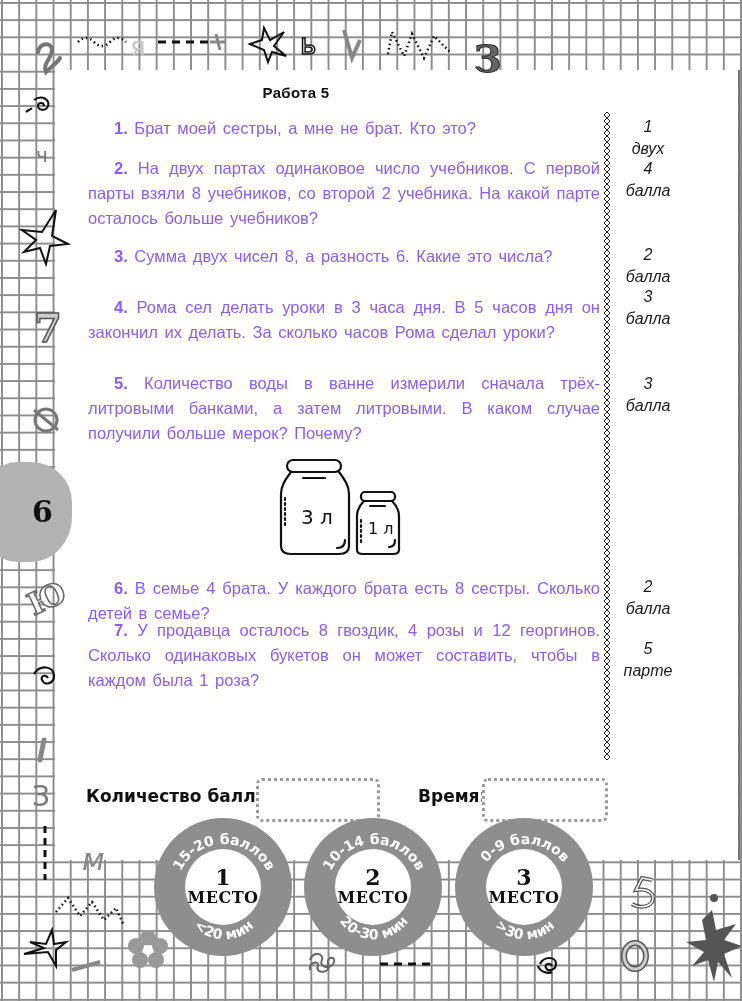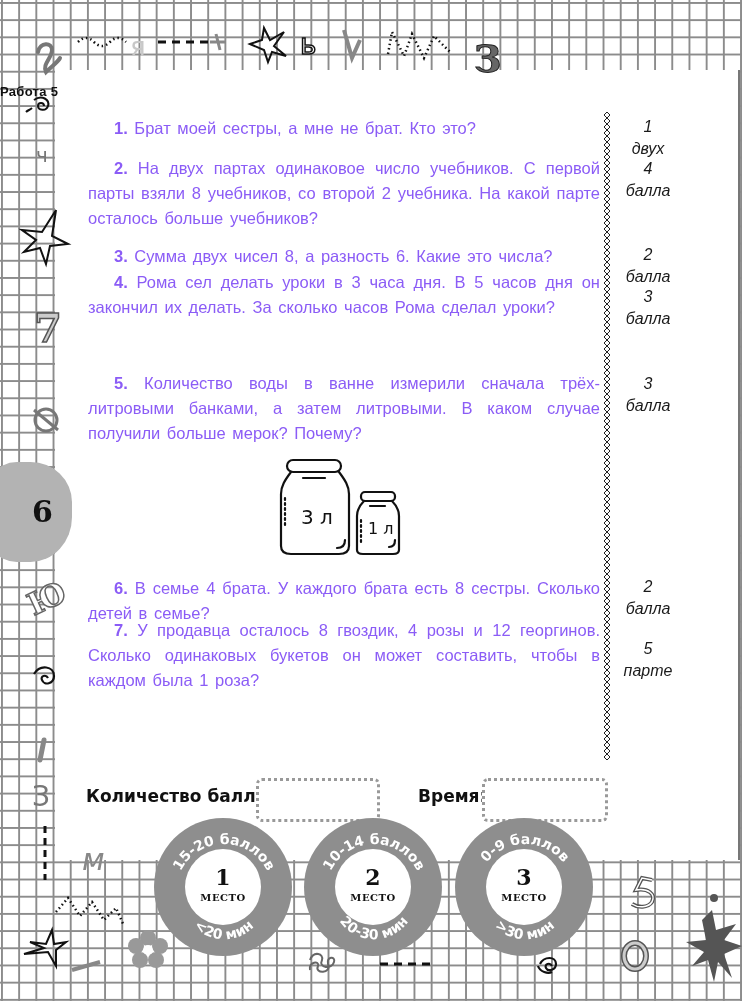--- a/index.html
+++ b/index.html
@@ -12,22 +12,22 @@
     background-size:17.2px 17.2px;
     background-position:1px 2px;
     font-family:"Liberation Sans", sans-serif;
   }
   .panel {
     position:absolute; left:55px; top:70px; width:683px; height:790px;
     background:#fff; border-right:2px solid #777;
   }
   .mask { position:absolute; background:#fff; }
   .title {
-    position:absolute; left:0; width:100%; top:84px; 
-    font-weight:bold; font-size:13px; letter-spacing:0.3px; color:#111;
+    position:absolute; left:0; width:100%; top:84px; text-align:center;
+    font-weight:bold; font-size:15px; letter-spacing:0.3px; color:#111;
     padding-right:150px; box-sizing:border-box;
   }
   .q {
     position:absolute; left:88px; width:512px; font-size:16.5px; line-height:25px;
     color:#8b5cf6; text-align:justify; text-indent:26px; word-spacing:2px;
   }
   .q .num { font-weight:bold; }
   .pts {
     position:absolute; left:612px; width:72px; text-align:center;
     font-style:italic; font-size:16px; line-height:22px; color:#1a1a1a;
@@ -44,21 +44,21 @@
   }
   .medal {
     position:absolute; width:138px; height:138px; border-radius:50%; background:#8e8e8e;
   }
   .medal .inner {
     position:absolute; left:31px; top:31px; width:76px; height:76px; border-radius:50%; background:#fff;
     display:flex; flex-direction:column; align-items:center; justify-content:center;
     font-family:"DejaVu Serif", serif; font-weight:bold; color:#111;
   }
   .medal .place-num { font-size:22px; line-height:22px; }
-  .medal .place-word { font-size:10px; line-height:20px; letter-spacing:0.5px; }
+  .medal .place-word { font-size:16px; line-height:20px; letter-spacing:0.5px; }
   .medal svg { position:absolute; left:0; top:0; }
   .medal text { font-family:"DejaVu Sans", sans-serif; font-size:14px; fill:#fff; font-weight:bold; }
   .tab6 {
     position:absolute; left:-20px; top:462px; width:92px; height:100px; background:#b3b3b3;
     border-radius:40% 45% 45% 40% / 45% 40% 45% 45%;
   }
   .tab6 span { position:absolute; left:52px; top:32px; font-size:30px; font-weight:bold; font-family:"DejaVu Serif", serif; color:#111; }
   .deco { position:absolute; }
   .jars { position:absolute; left:275px; top:458px; }
 </style>
@@ -97,21 +97,21 @@
 
 <div class="q" style="top:244px;">
   <span class="num">3.</span>
   <span>Сумма двух чисел 8, а разность 6. Какие это числа?</span>
 </div>
 <div class="pts" style="top:244px;">
   <div>2</div>
   <div>балла</div>
 </div>
 
-<div class="q" style="top:270px;">
+<div class="q" style="top:295px;">
   <span class="num">4.</span>
   <span>Рома сел делать уроки в 3 часа дня. В 5 часов дня он закончил их делать. За сколько часов Рома сделал уроки?</span>
 </div>
 <div class="pts" style="top:286px;">
   <div>3</div>
   <div>балла</div>
 </div>
 
 <div class="q" style="top:371px;">
   <span class="num">5.</span>

